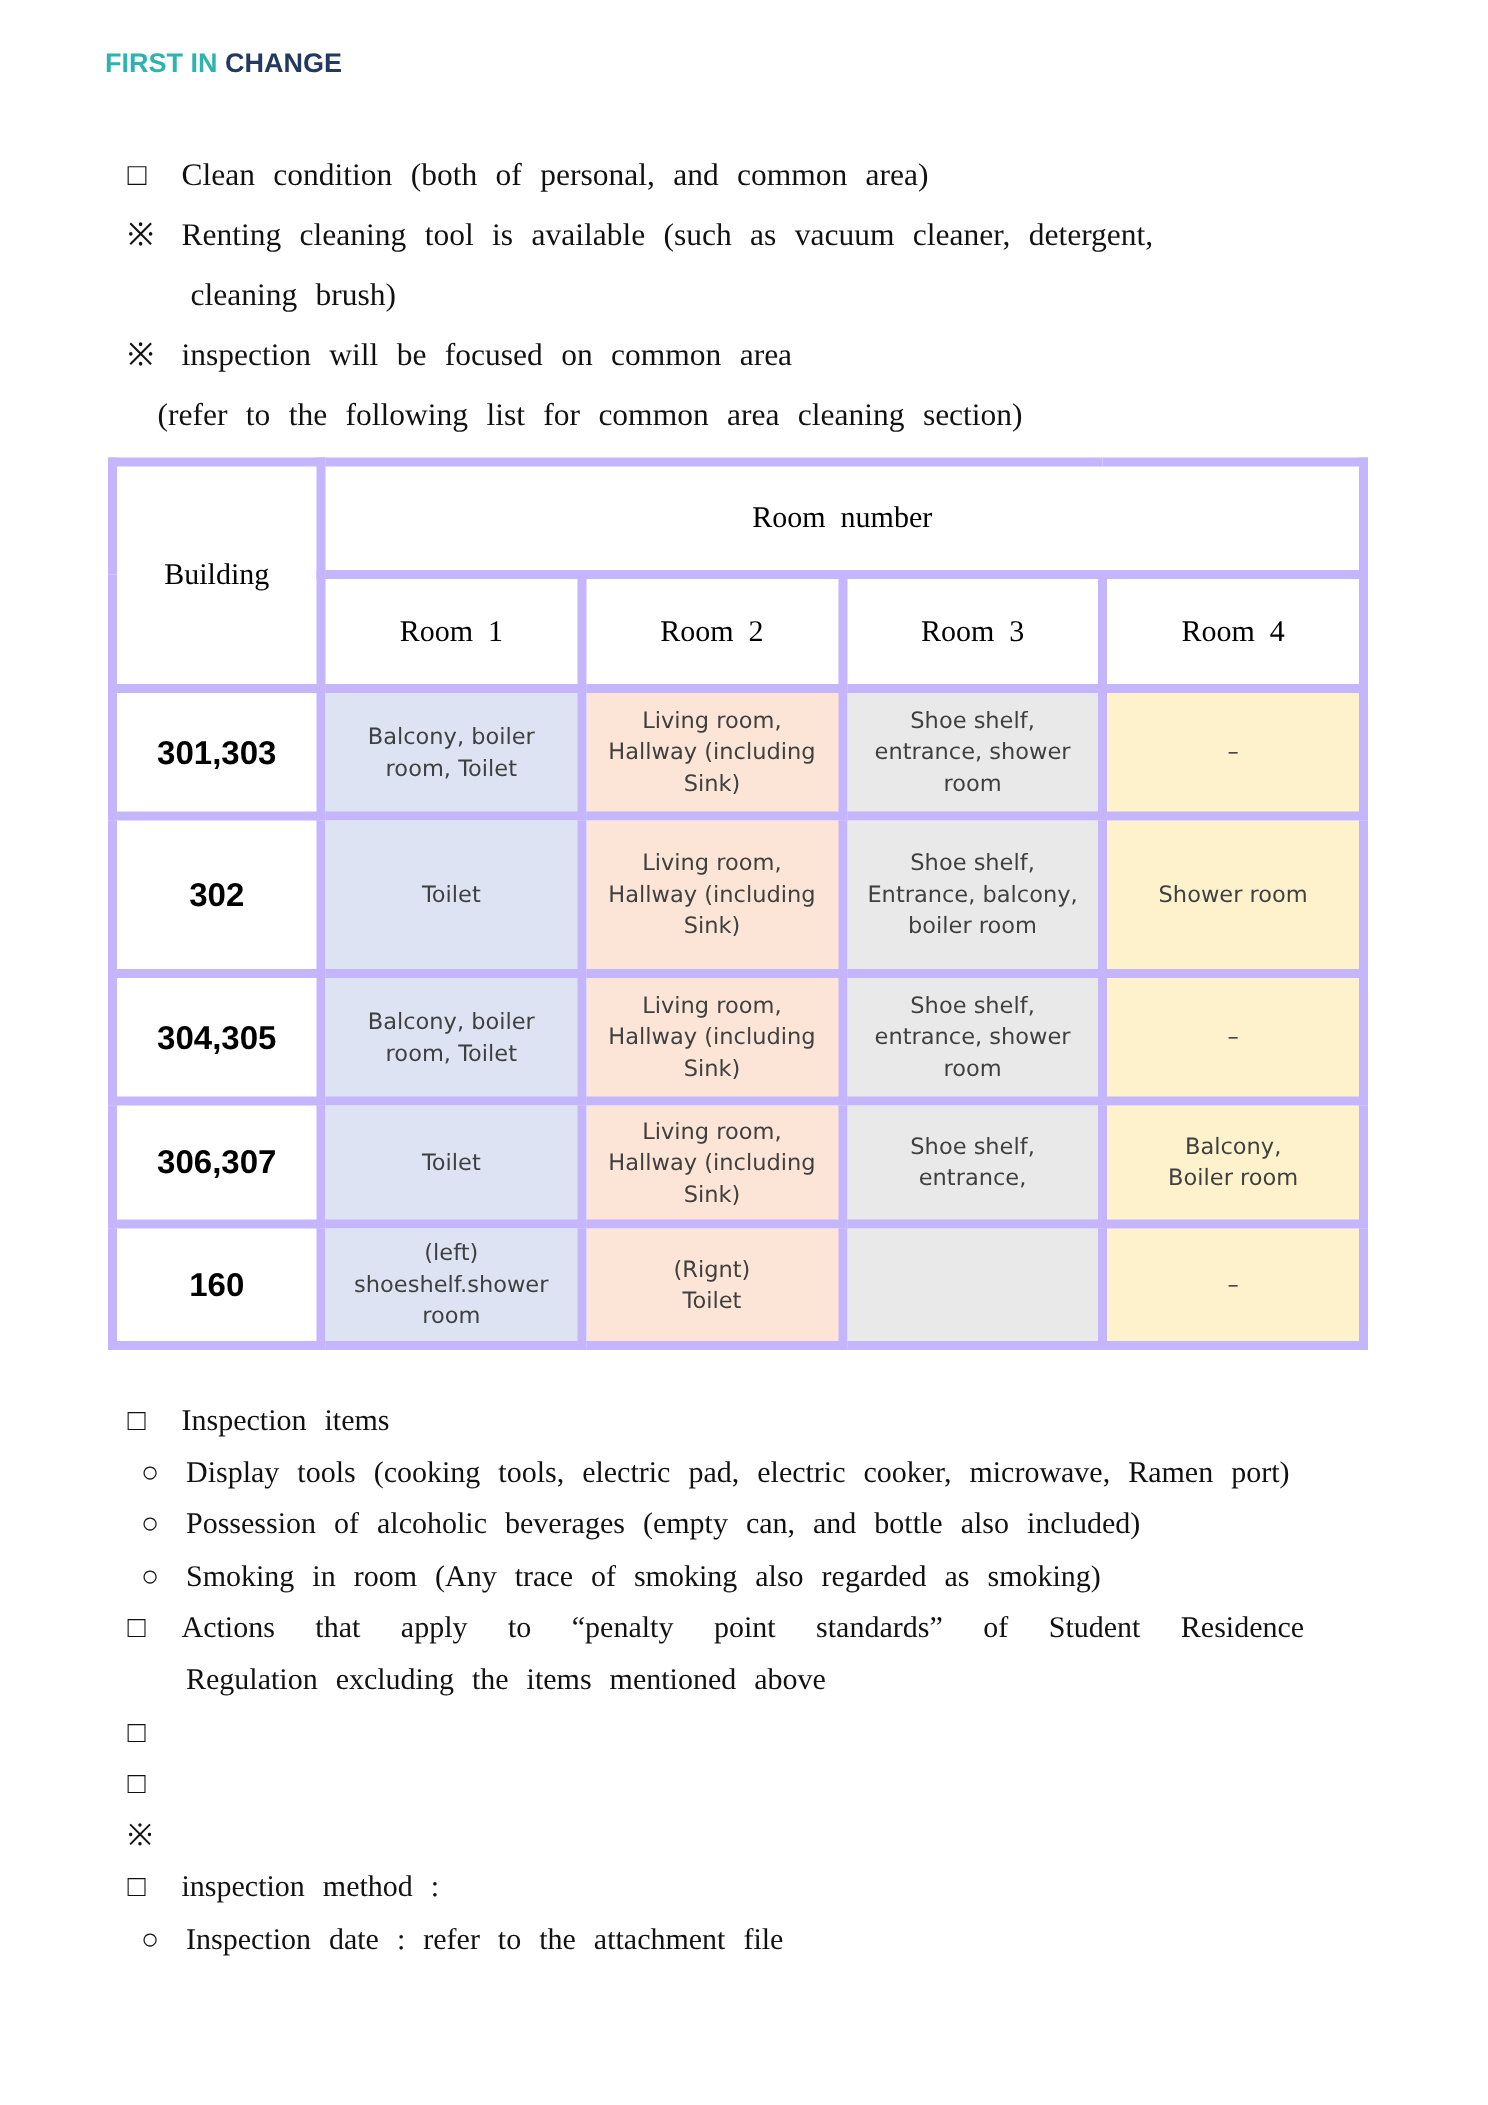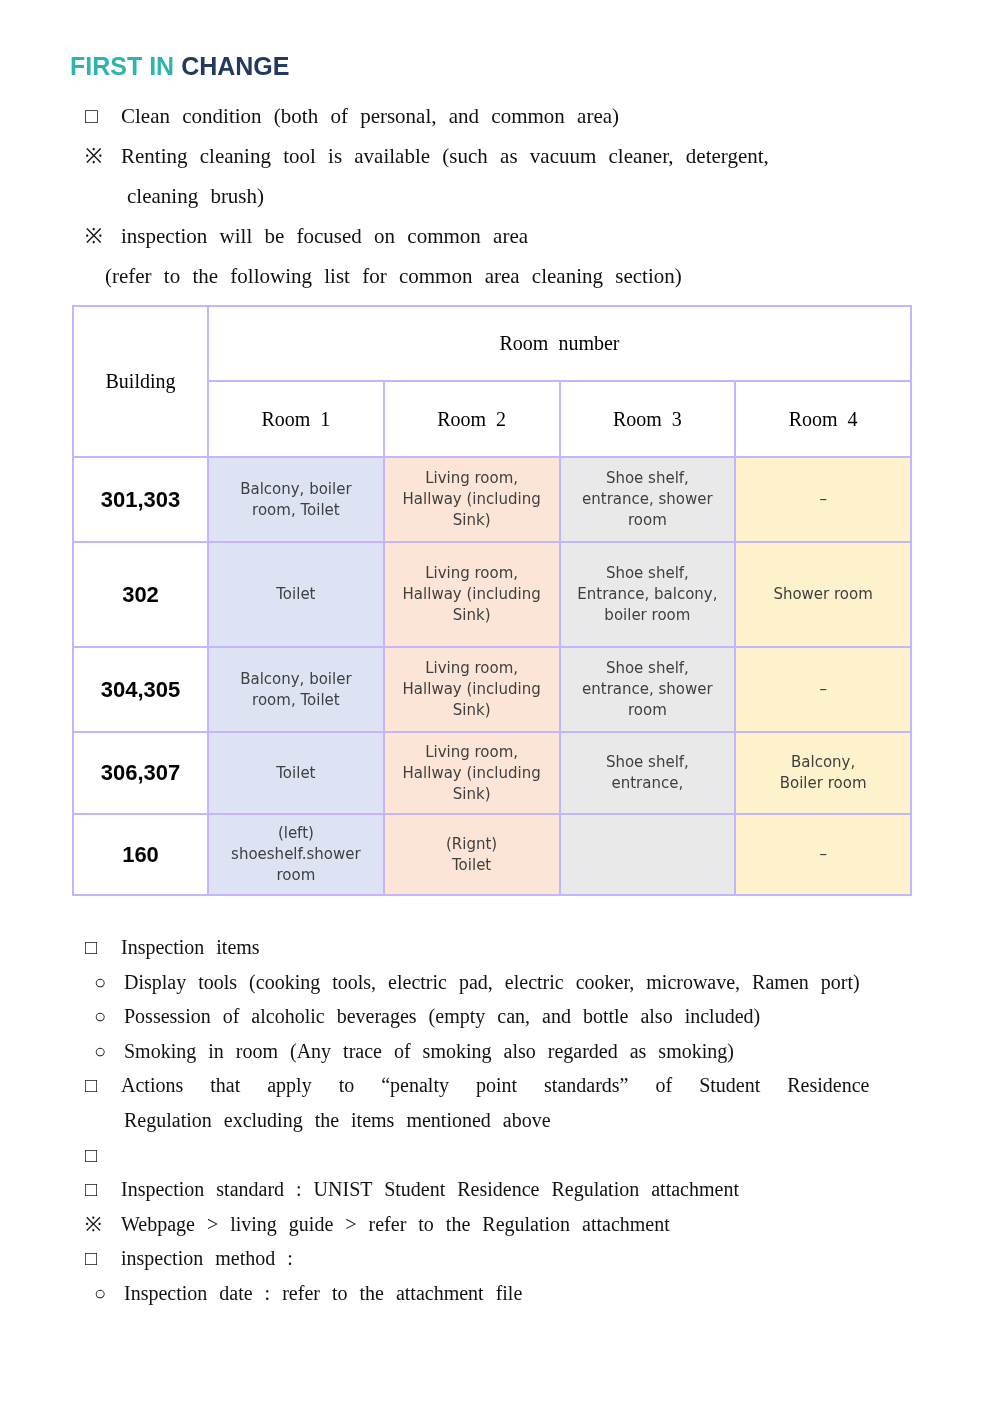--- a/index.html
+++ b/index.html
@@ -8,24 +8,24 @@
     width:992px;
     height:1403px;
     background:#ffffff;
     font-family:"Liberation Serif", serif;
     color:#111111;
     overflow:hidden;
   }
   
   .logo{
     position:absolute;
-    left:70px; top:52px;
+    left:70px; top:32px;
     font-family:"Liberation Sans", sans-serif;
     font-weight:800;
-    font-size:25px;
+    font-size:18px;
     letter-spacing:0px;
   }
   .logo .teal{color:#2FB3AE;}
   .logo .navy{color:#223A5F;}
   
   .intro{
     position:absolute;
     left:70px; top:96px;
     width:860px;
     font-size:21px;
@@ -38,21 +38,21 @@
   .line.cont-a{padding-left:57px;}
   .line.cont-b{padding-left:35px;}
   
   .tbl{
     position:absolute;
     left:72px; top:305px;
     border-collapse:collapse;
     table-layout:fixed;
     width:840px;
   }
-  .tbl, .tbl td{border:2px solid #c4b5fd;}
+  .tbl, .tbl td{border:6px solid #c4b5fd;}
   .tbl{border:2px solid #000;}
   .tbl td{
     text-align:center;
     vertical-align:middle;
     padding:2px 6px;
     overflow:hidden;
   }
   .tbl .hdr{
     font-family:"Liberation Serif", serif;
     font-size:20px;
@@ -226,25 +226,23 @@
       <span>Actions that apply to “penalty point standards” of Student Residence</span>
     </div>
     <div class="line cont-c">
       <span>Regulation excluding the items mentioned above</span>
     </div>
     <div class="line lv0">
       <span class="marker">□</span>
     </div>
     <div class="line lv0">
       <span class="marker">□</span>
-      <span>Inspection standard : UNIST Student Residence Regulation attachment</span>
     </div>
     <div class="line lv0">
       <span class="marker">※</span>
-      <span>Webpage &gt; living guide &gt; refer to the Regulation attachment</span>
     </div>
     <div class="line lv0">
       <span class="marker">□</span>
       <span>inspection method :</span>
     </div>
     <div class="line circ">
       <span class="marker">○</span>
       <span>Inspection date : refer to the attachment file</span>
     </div>
   </div>

